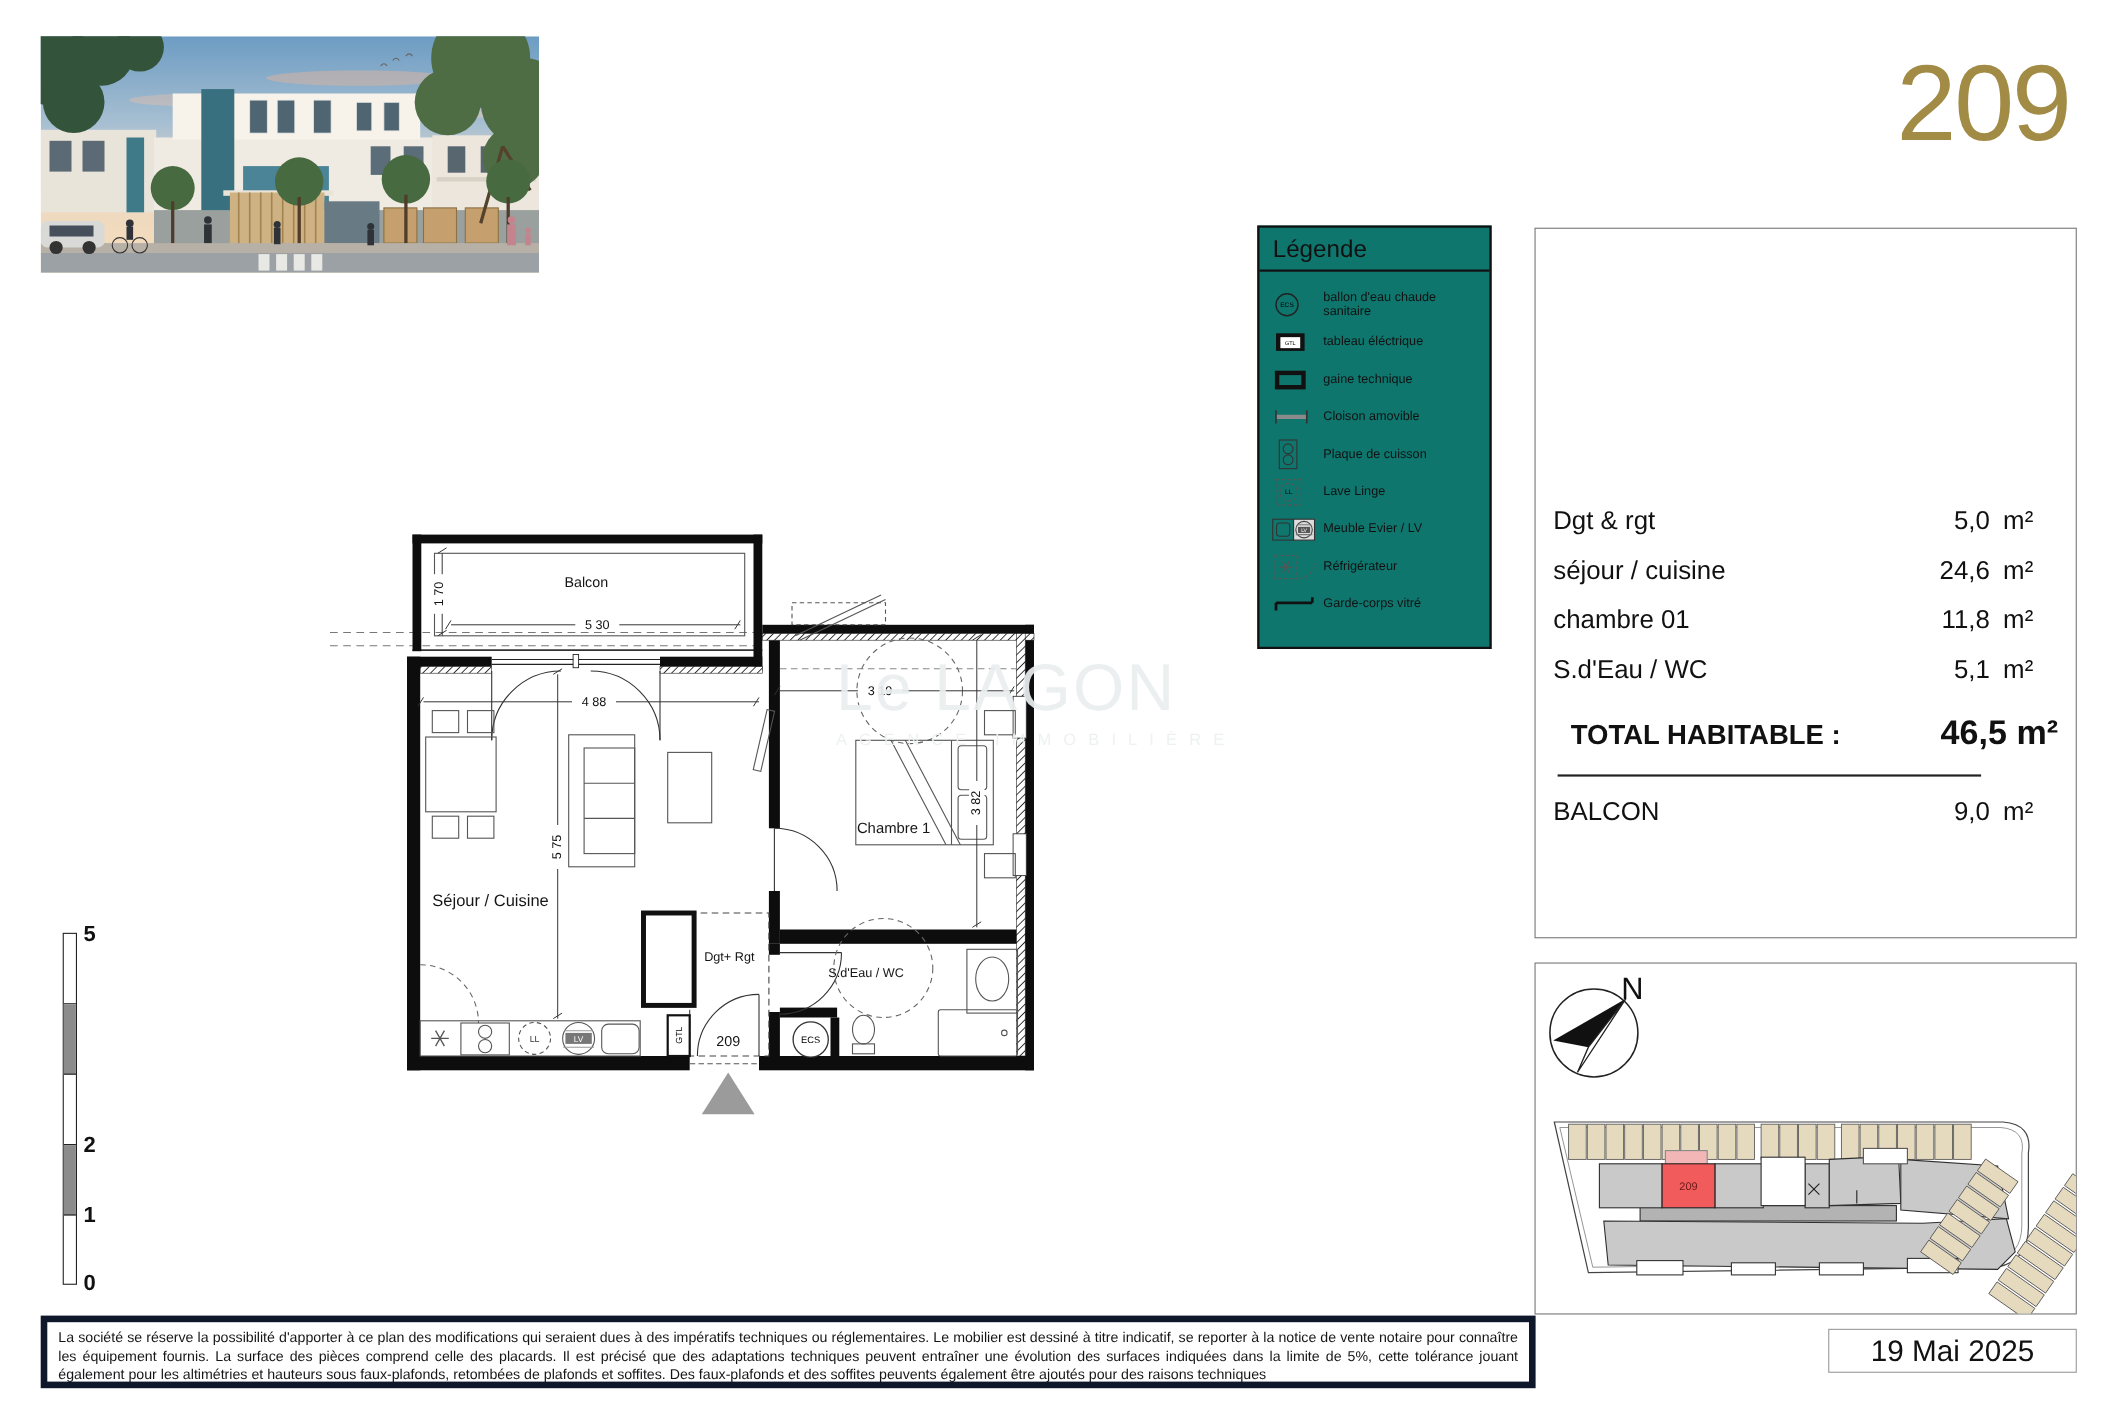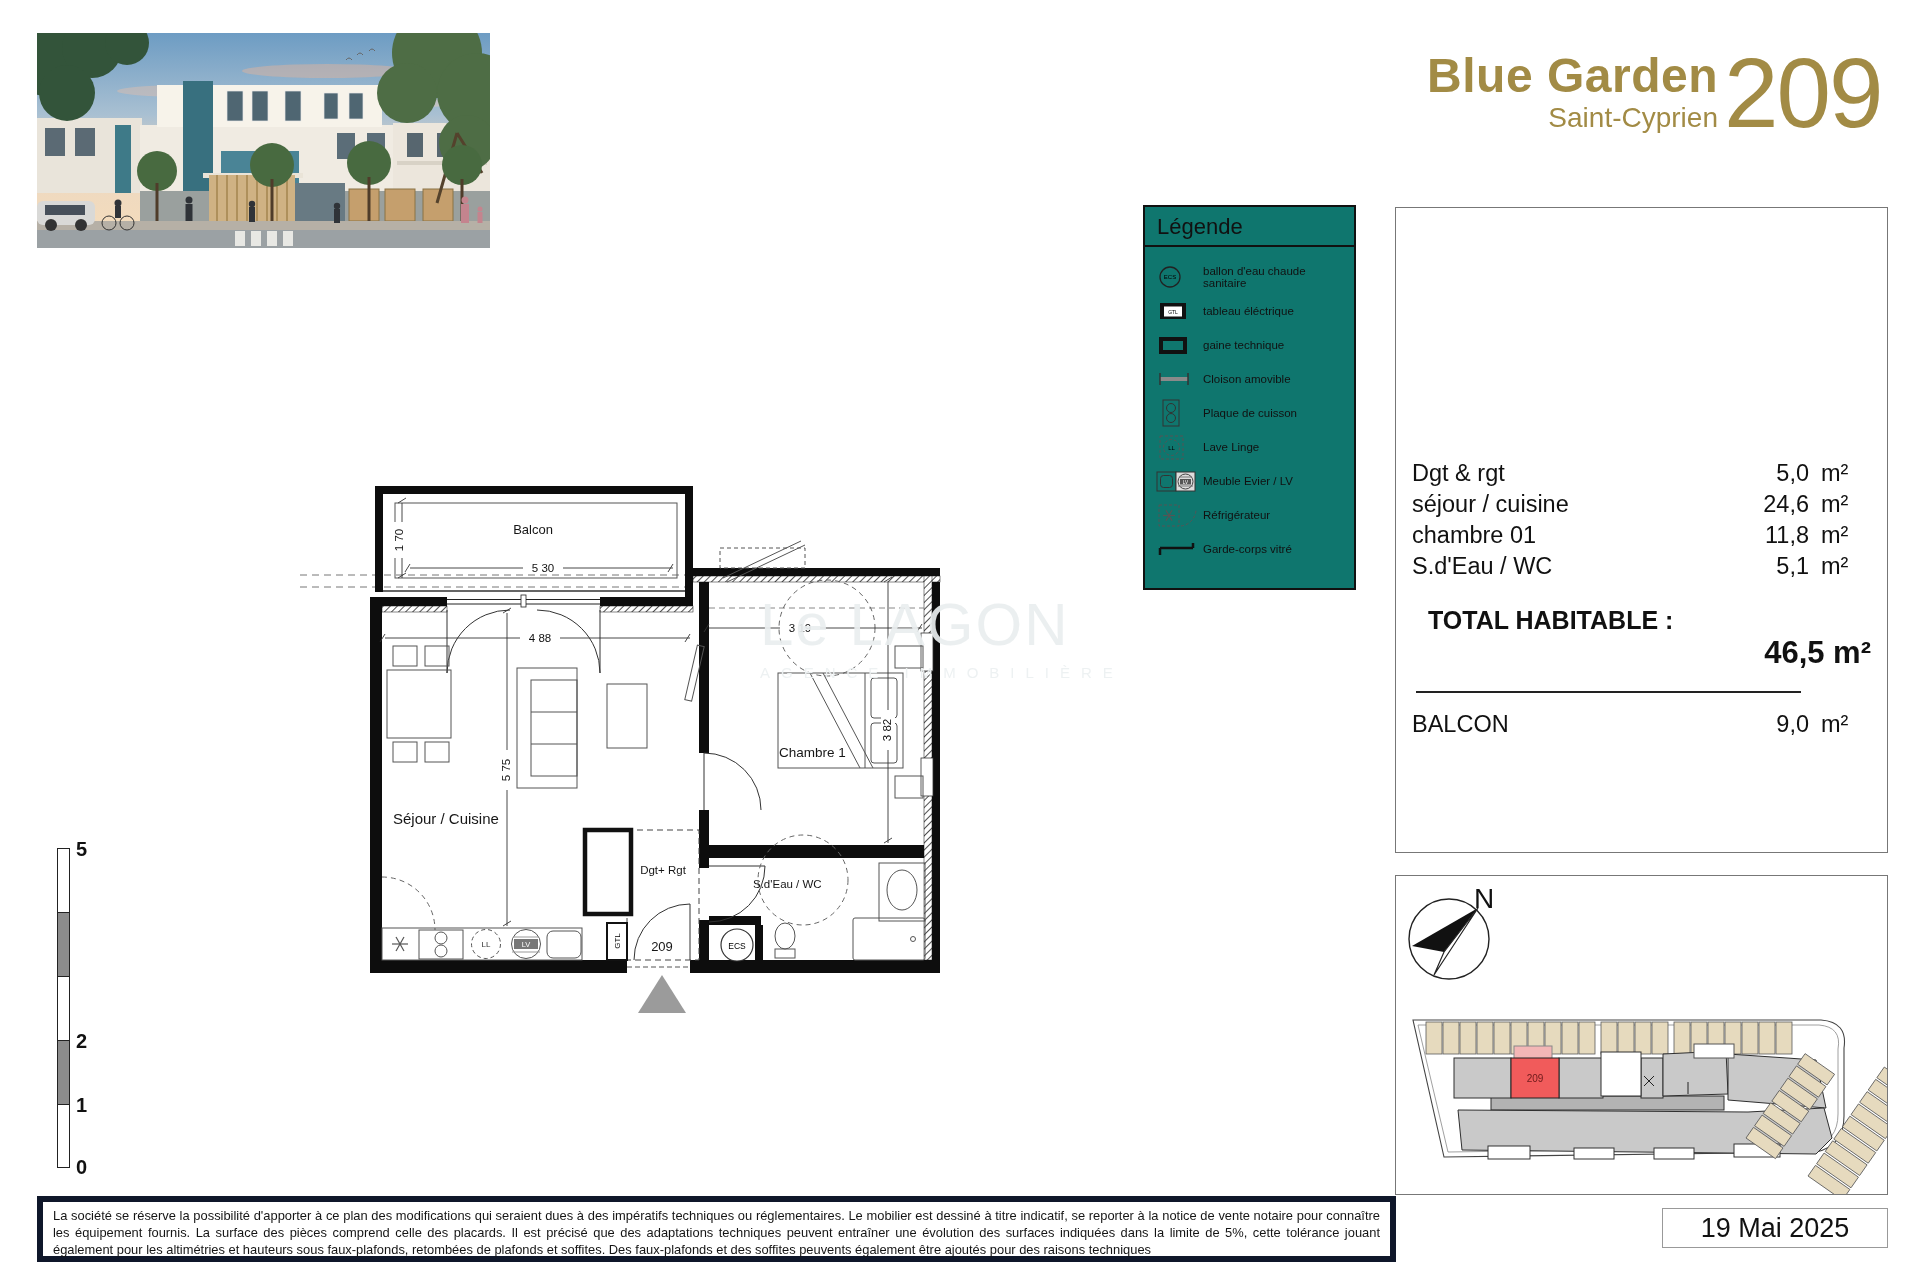--- a/index.html
+++ b/index.html
@@ -19,25 +19,25 @@
   #legend-box hr{margin:0;border:none;border-top:2px solid #111;}
   .legend-items{display:flex;flex-direction:column;justify-content:center;height:332px;padding:4px 4px 4px 10px;box-sizing:border-box;}
   .legend-row{display:flex;align-items:center;height:34px;}
   .legend-ico{width:48px;flex:0 0 48px;display:flex;align-items:center;}
   .legend-label{font-size:11.5px;color:#111;}
 
   
   #info-box{left:1395px;top:207px;width:493px;height:646px;border:1px solid #777;box-sizing:border-box;padding:14px 16px;background:#fff;}
   #info-top{display:flex;justify-content:space-between;font-size:29px;font-weight:bold;}
   #room-rows{margin-top:236px;}
-  .room-row{display:flex;align-items:baseline;font-size:23.5px;line-height:31px;}
+  .room-row{display:flex;align-items:baseline;font-size:23.5px;line-height:31px;margin-top:14px;}
   .room-name{flex:1;}
   .room-area{width:92px;text-align:right;}
   .room-unit{width:50px;padding-left:12px;}
-  #total-row{display:flex;align-items:baseline;margin-top:24px;flex-direction:column;}
+  #total-row{display:flex;align-items:baseline;margin-top:24px;}
   #total-label{font-weight:bold;font-size:25px;padding-left:16px;}
   #total-value{margin-left:auto;font-weight:bold;font-size:31px;}
   #info-hr{border:none;border-top:2px solid #222;margin:20px 70px 0 4px;}
   #balcon-row{margin-top:16px;}
 
   
   #site-box{left:1395px;top:875px;width:493px;height:320px;border:1px solid #777;box-sizing:border-box;background:#fff;}
 
   
   #scale-bar{left:57px;top:848px;width:40px;height:330px;font-size:20px;font-weight:bold;}
@@ -179,24 +179,20 @@
     <circle cx="72" cy="190" r="7" stroke="#333" fill="none"></circle>
       <circle cx="90" cy="190" r="7" stroke="#333" fill="none"></circle>
     <g fill="#c4848e">
       <circle cx="428" cy="167" r="3.5"></circle>
         <rect x="424" y="171" width="8" height="19"></rect>
       <circle cx="443" cy="176" r="2.5"></circle>
         <rect x="440.5" y="179" width="5" height="11"></rect>
     </g>
   </svg>
 
-  <div class="abs" id="title-block">
-    <div id="project-name">Blue Garden</div>
-    <div id="project-location">Saint-Cyprien</div>
-  </div>
   <div class="abs" id="unit-big">209</div>
 
   <div class="abs" id="legend-box">
     <div id="legend-title">Légende</div>
     <hr>
     <div class="legend-items">
       <div class="legend-row">
         <span class="legend-ico">
           <svg width="44" height="28" viewBox="0 0 44 28">
               <circle cx="15" cy="14" r="10" fill="none" stroke="#222" stroke-width="1.3"></circle>

